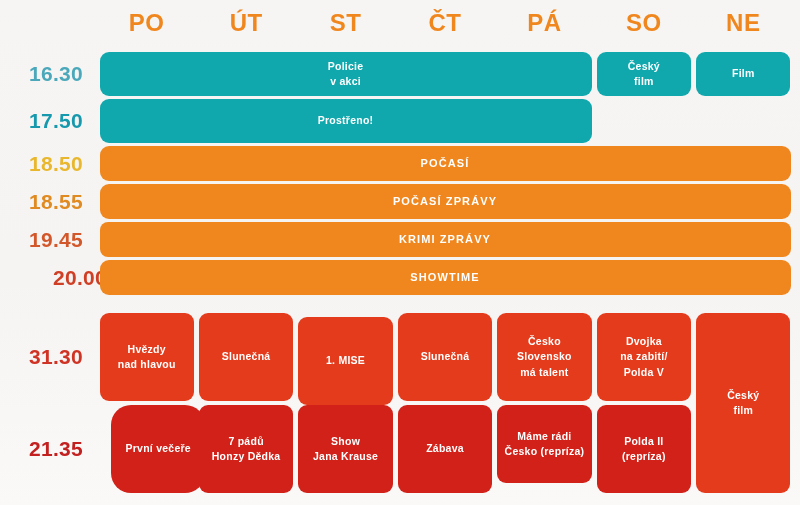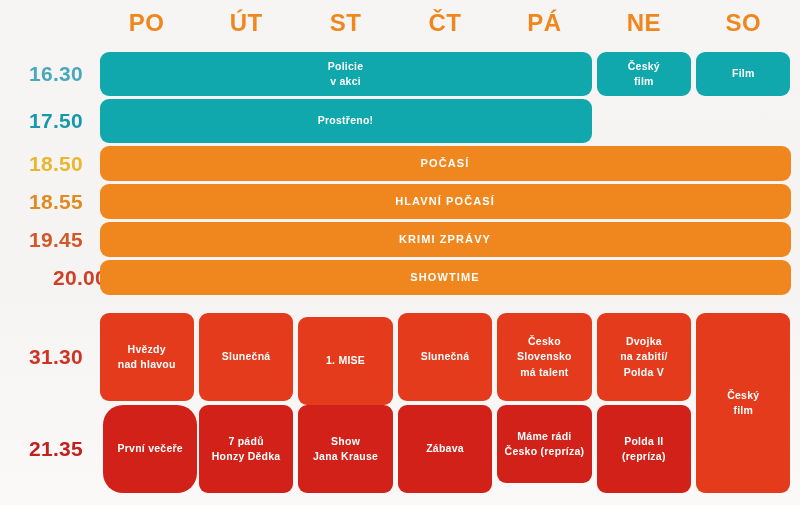--- a/index.html
+++ b/index.html
@@ -97,22 +97,22 @@
 <body>
 
 <div id="schedule-root">
 
   <div class="day-header">
       <div class="day-cell">PO</div>
       <div class="day-cell">ÚT</div>
       <div class="day-cell">ST</div>
       <div class="day-cell">ČT</div>
       <div class="day-cell">PÁ</div>
+      <div class="day-cell">SO</div>
       <div class="day-cell">NE</div>
-      <div class="day-cell">SO</div>
     </div>
 
   <div class="time-col">
       <div class="time-label" style="color: rgb(74, 168, 186); top: 18px;">16.30</div>
       <div class="time-label" style="color: rgb(23, 153, 173); top: 65px;">17.50</div>
       <div class="time-label" style="color: rgb(232, 183, 46); top: 107.5px;">18.50</div>
       <div class="time-label" style="color: rgb(224, 138, 34); top: 145.5px;">18.55</div>
       <div class="time-label" style="color: rgb(210, 87, 42); top: 183.5px;">19.45</div>
       <div class="time-label" style="color: rgb(207, 63, 37); top: 221.5px; padding-left: 24px;">20.00</div>
       <div class="time-label" style="color: rgb(207, 51, 36); top: 301px;">31.30</div>
@@ -131,23 +131,23 @@
       <div class="prog teal" style="left: 599.071px; width: 94.4286px; top: 7px; height: 44px;">
         <span class="lbl">Film</span>
       </div>
       <div class="prog teal" style="left: 2.5px; width: 492.143px; top: 54px; height: 44px;">
         <span class="lbl">Prostřeno!</span>
       </div>
       <div class="prog orange banner" style="left: 2.5px; width: 691px; top: 101px; height: 35px;">
         <span class="lbl">POČASÍ</span>
       </div>
       <div class="prog orange banner" style="left: 2.5px; width: 691px; top: 139px; height: 35px;">
-        <span class="lbl">HLAVNÍ POČASÍ</span>
-      </div>
-      <div class="prog orange banner" style="left: 2.5px; width: 691px; top: 177px; height: 35px;">
+        <span class="lbl">POČASÍ ZPRÁVY</span>
+      </div>
+      <div class="prog orange banner" style="left: 2.5px; width: 691px; top: 177px; height: 35px; border-radius: 8px;">
         <span class="lbl">KRIMI ZPRÁVY</span>
       </div>
       <div class="prog orange banner" style="left: 2.5px; width: 691px; top: 215px; height: 35px;">
         <span class="lbl">SHOWTIME</span>
       </div>
       <div class="prog redtop" style="left: 2.5px; width: 94.4286px; top: 268px; height: 88px;">
         <span class="lbl">Hvězdy
 nad hlavou</span>
       </div>
       <div class="prog redtop" style="left: 101.929px; width: 94.4286px; top: 268px; height: 88px;">
@@ -165,21 +165,21 @@
 Polda V</span>
       </div>
       <div class="prog redtop" style="left: 400.214px; width: 94.4286px; top: 268px; height: 88px;">
         <span class="lbl">Česko Slovensko
 má talent</span>
       </div>
       <div class="prog redtop" style="left: 599.071px; width: 94.4286px; top: 268px; height: 180px;">
         <span class="lbl">Český
 film</span>
       </div>
-      <div class="prog reddeep" style="left: 6px; width: 94.4286px; top: 360px; height: 88px; border-radius: 20px;">
+      <div class="prog reddeep" style="left: 14px; width: 94.4286px; top: 360px; height: 88px; border-radius: 20px;">
         <span class="lbl">První večeře</span>
       </div>
       <div class="prog reddeep" style="left: 101.929px; width: 94.4286px; top: 360px; height: 88px;">
         <span class="lbl">7 pádů
 Honzy Dědka</span>
       </div>
       <div class="prog reddeep" style="left: 201.357px; width: 94.4286px; top: 360px; height: 88px;">
         <span class="lbl">Show
 Jana Krause</span>
       </div>

